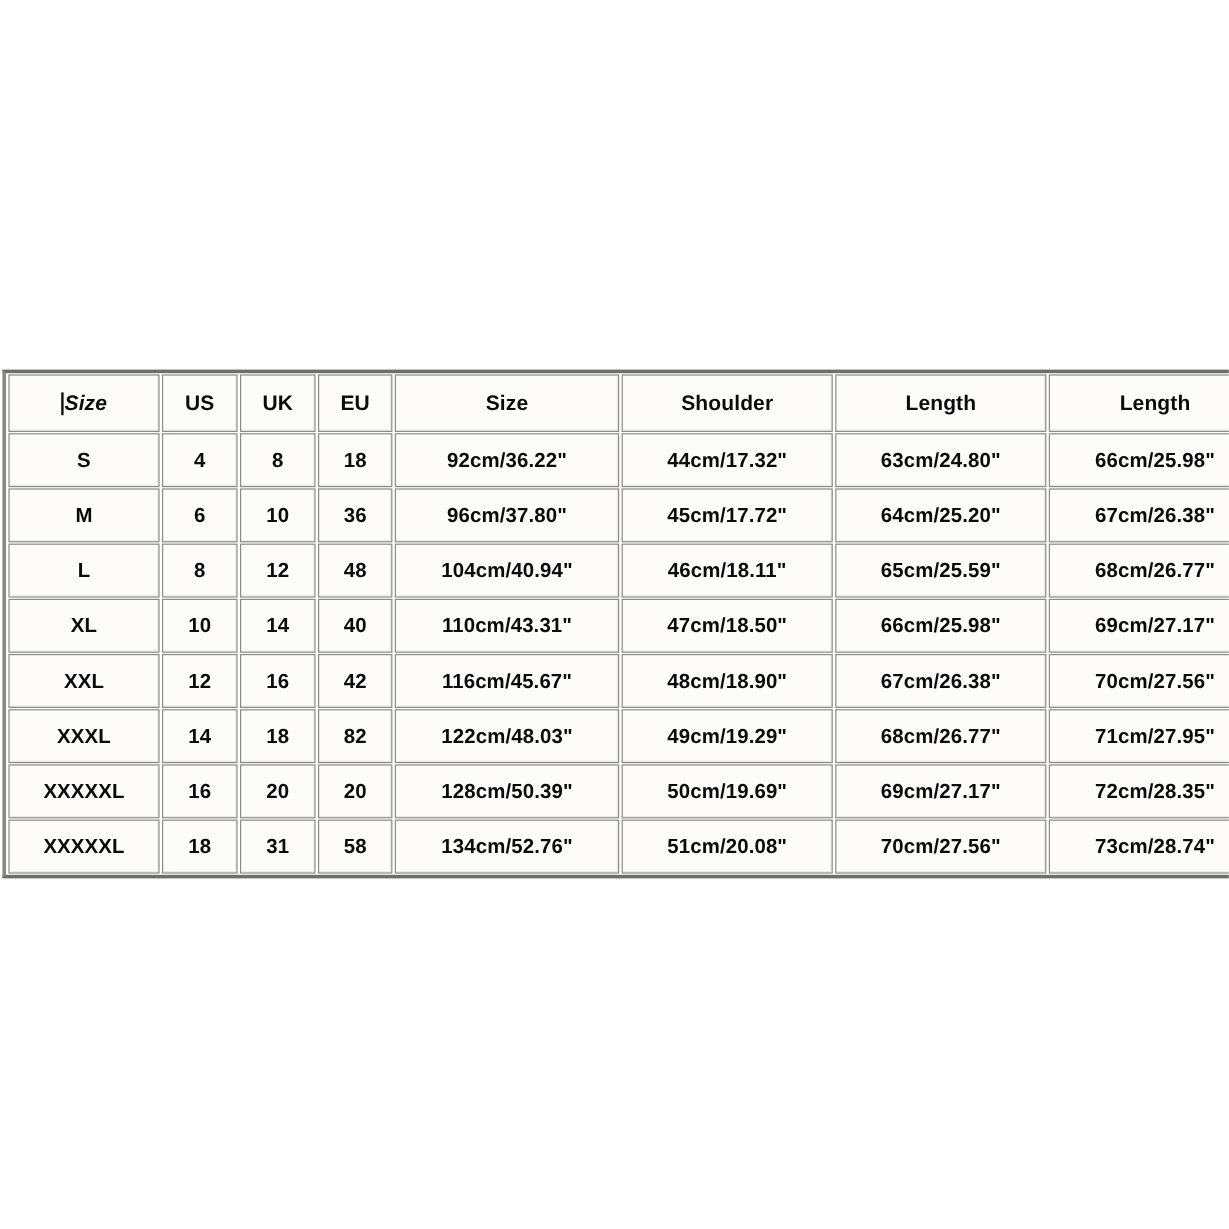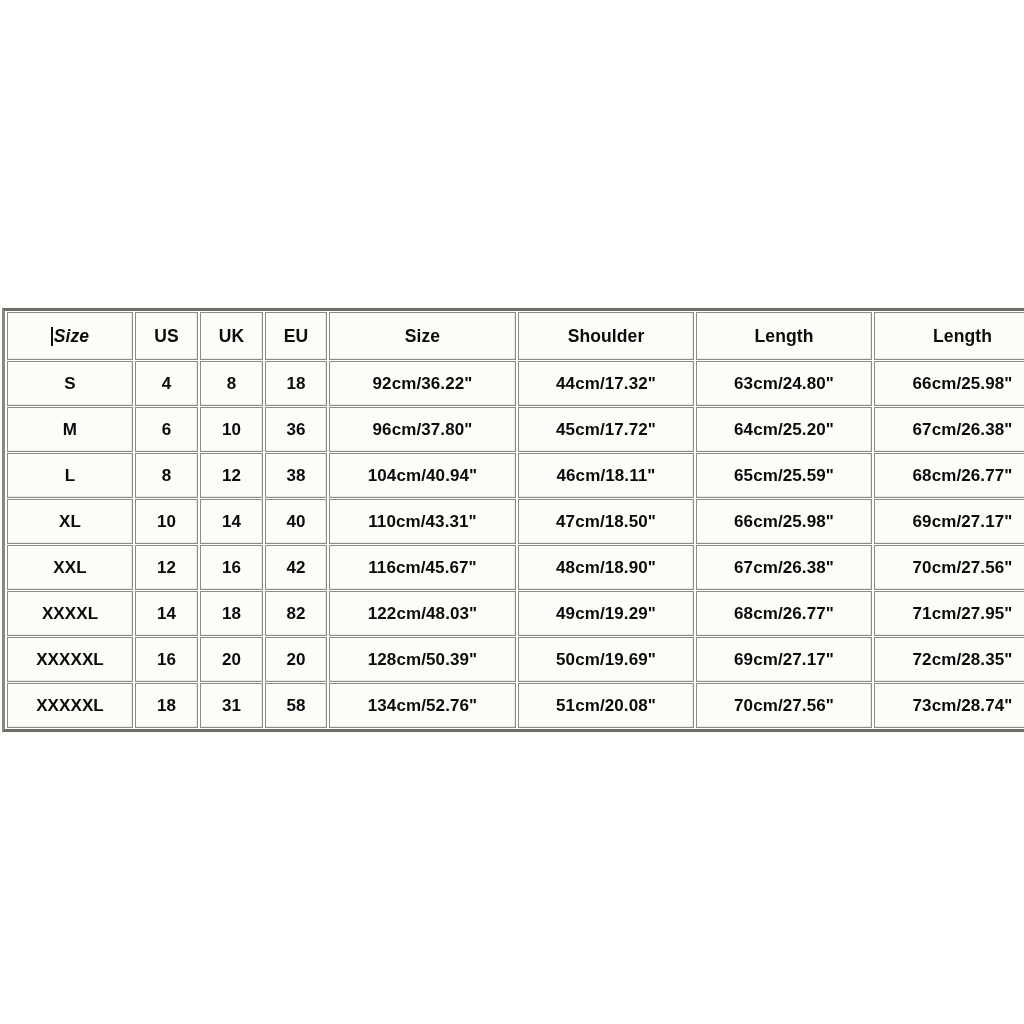--- a/index.html
+++ b/index.html
@@ -127,21 +127,21 @@
           <td>36</td>
           <td>96cm/37.80"</td>
           <td>45cm/17.72"</td>
           <td>64cm/25.20"</td>
           <td>67cm/26.38"</td>
         </tr>
         <tr>
           <td class="size-cell">L</td>
           <td>8</td>
           <td>12</td>
-          <td>38</td>
+          <td>48</td>
           <td>104cm/40.94"</td>
           <td>46cm/18.11"</td>
           <td>65cm/25.59"</td>
           <td>68cm/26.77"</td>
         </tr>
         <tr>
           <td class="size-cell">XL</td>
           <td>10</td>
           <td>14</td>
           <td>40</td>
@@ -154,21 +154,21 @@
           <td class="size-cell">XXL</td>
           <td>12</td>
           <td>16</td>
           <td>42</td>
           <td>116cm/45.67"</td>
           <td>48cm/18.90"</td>
           <td>67cm/26.38"</td>
           <td>70cm/27.56"</td>
         </tr>
         <tr>
-          <td class="size-cell">XXXXL</td>
+          <td class="size-cell">XXXL</td>
           <td>14</td>
           <td>18</td>
           <td>82</td>
           <td>122cm/48.03"</td>
           <td>49cm/19.29"</td>
           <td>68cm/26.77"</td>
           <td>71cm/27.95"</td>
         </tr>
         <tr>
           <td class="size-cell">XXXXXL</td>

